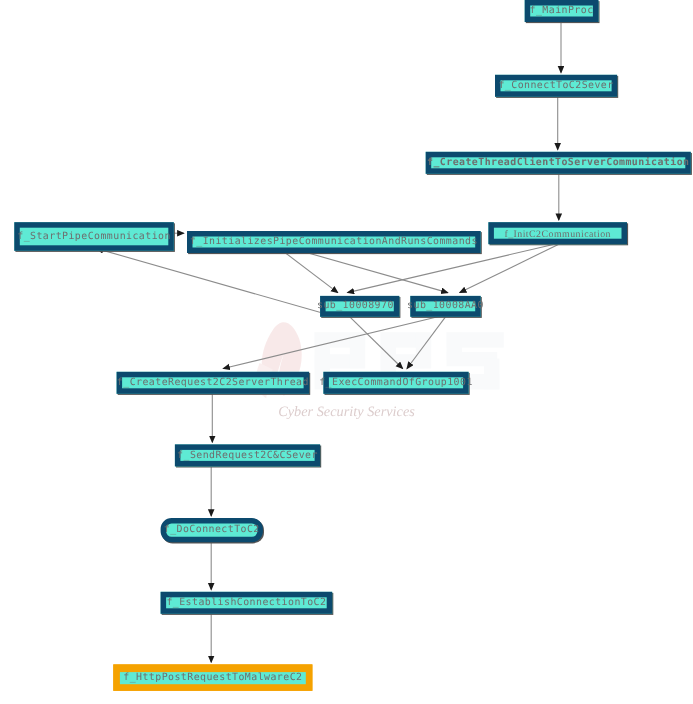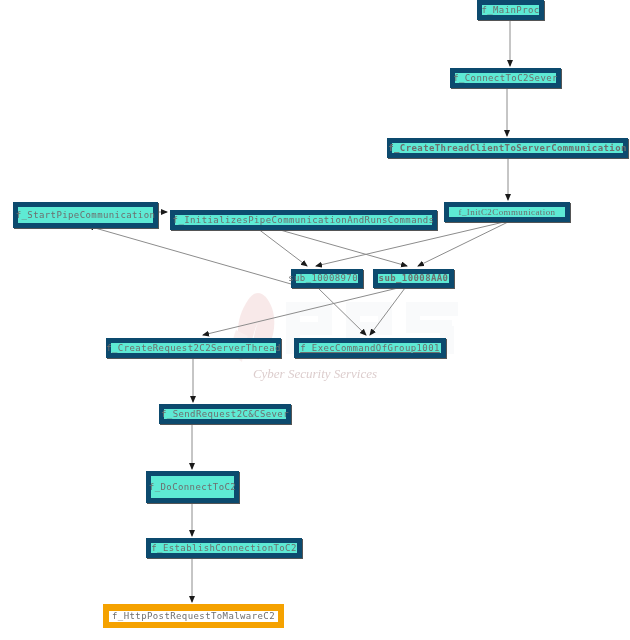--- a/index.html
+++ b/index.html
@@ -48,21 +48,21 @@
     z-index:3;
     cursor:pointer;
   }
   .node.highlight{
     background:#f5a200;
     border:1px solid #f5a200;
     box-shadow:none;
     padding:4px 6px;
   }
   .node.highlight .nodelabel{
-    background:#ffffff;
+    background:#5eead4;
     display:inline-block;
     padding:1px 3px;
   }
   .nodelabel{
     display:inline-block;
   }
 </style>
 </head>
 <body>
 
@@ -134,33 +134,33 @@
       </div>
       <div class="node" style="left: 170px; top: 210px; width: 267px; height: 20px;">
         <span class="nodelabel">f_InitializesPipeCommunicationAndRunsCommands</span>
       </div>
       <div class="node" style="left: 444px; top: 202px; width: 126px; height: 20px; font-family: Liberation Serif, serif;">
         <span class="nodelabel">f_InitC2Communication</span>
       </div>
       <div class="node" style="left: 291px; top: 269px; width: 72px; height: 19px; justify-content: flex-end;">
         <span class="nodelabel">sub_10008970</span>
       </div>
-      <div class="node" style="left: 373px; top: 269px; width: 81px; height: 19px; font-weight: bold;">
+      <div class="node" style="left: 373px; top: 269px; width: 64px; height: 19px;">
         <span class="nodelabel">sub_10008AA0</span>
       </div>
       <div class="node" style="left: 106px; top: 338px; width: 175px; height: 20px;">
         <span class="nodelabel">f_CreateRequest2C2ServerThread</span>
       </div>
-      <div class="node" style="left: 294px; top: 338px; width: 152px; height: 20px; text-decoration: underline;">
+      <div class="node" style="left: 294px; top: 338px; width: 132px; height: 20px;">
         <span class="nodelabel">f_ExecCommandOfGroup1001</span>
       </div>
       <div class="node" style="left: 127px; top: 404px; width: 132px; height: 20px; margin-left: 32px;">
         <span class="nodelabel">f_SendRequest2C&amp;CSever</span>
       </div>
-      <div class="node" style="left: 146px; top: 471px; width: 93px; height: 32px;">
+      <div class="node" style="left: 146px; top: 471px; width: 93px; height: 22px; border-radius: 10px;">
         <span class="nodelabel">f_DoConnectToC2</span>
       </div>
       <div class="node" style="left: 114px; top: 538px; width: 156px; height: 20px; margin-left: 32px;">
         <span class="nodelabel">f_EstablishConnectionToC2</span>
       </div>
       <div class="node highlight" style="left: 103px; top: 604px; width: 181px; height: 24px;">
         <span class="nodelabel">f_HttpPostRequestToMalwareC2</span>
       </div>
     </div>
 

